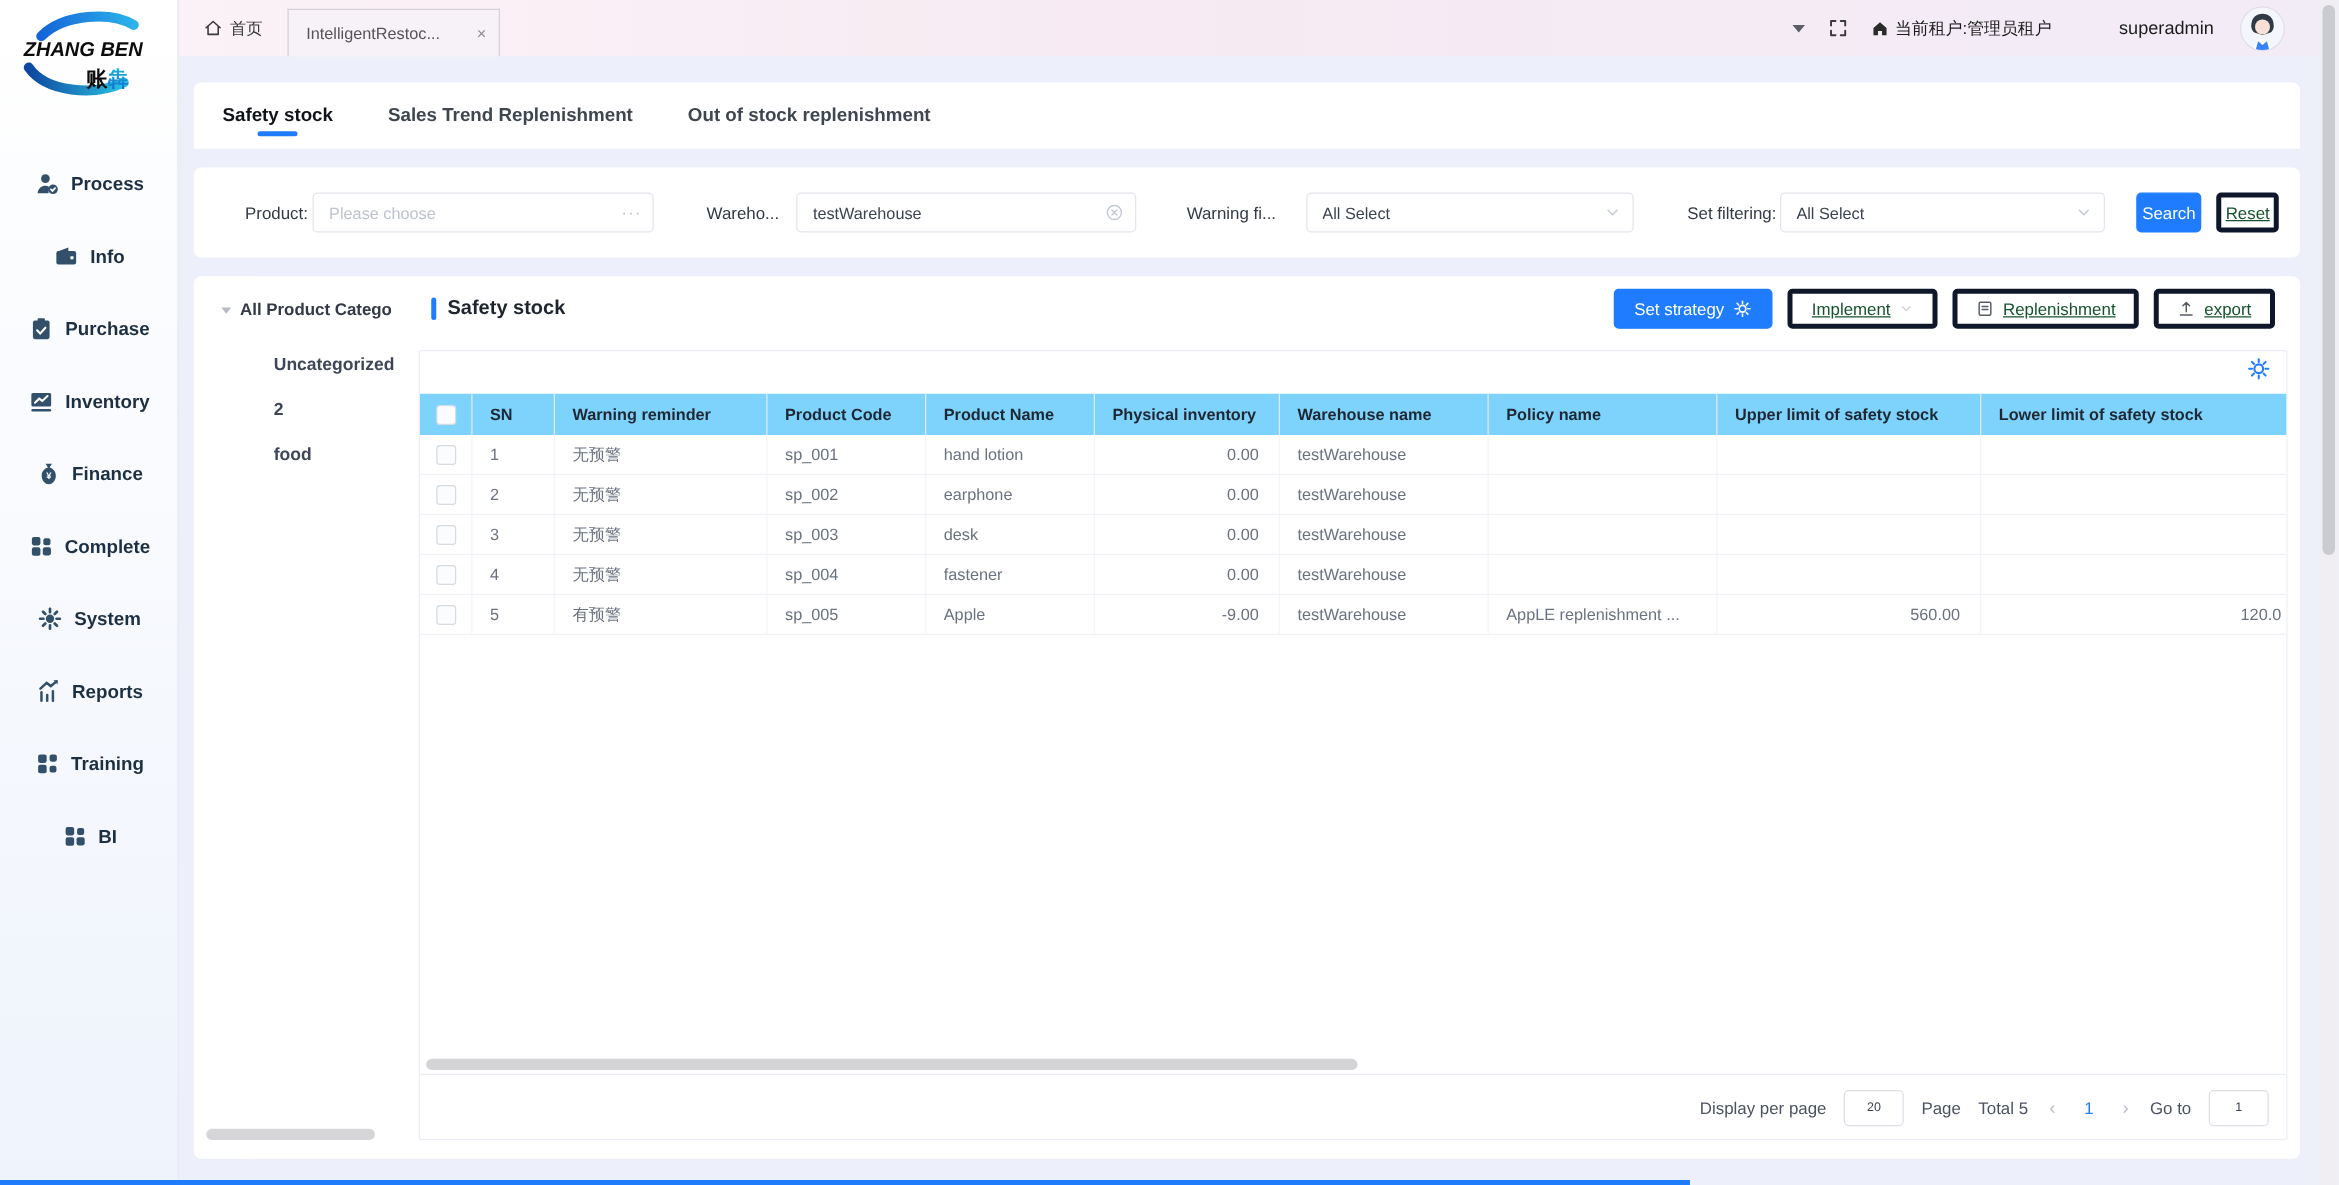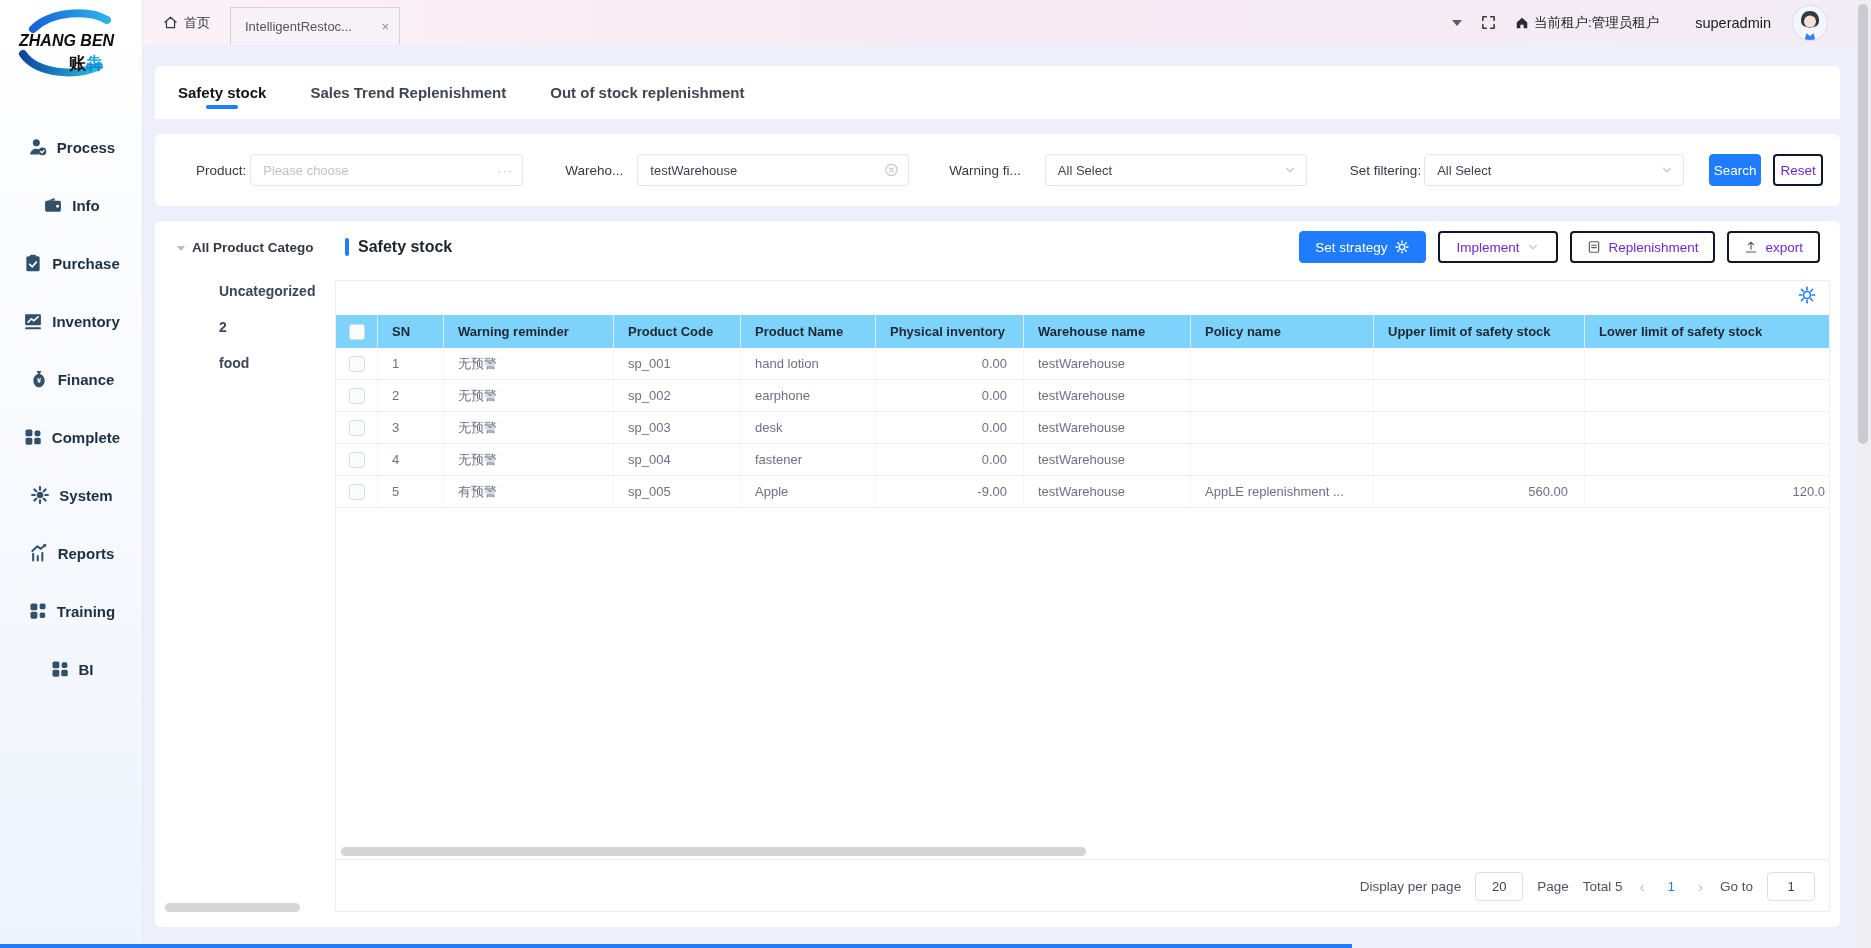--- a/index.html
+++ b/index.html
@@ -24,39 +24,39 @@
   
   .topbar { position:absolute; left:143px; top:0; width:1712px; height:45px;
     background:linear-gradient(90deg,#fbf2f7 0%,#f7eaf2 45%,#f2ecf7 100%); display:flex; align-items:stretch; }
   .tb-home { display:flex; align-items:center; gap:6px; padding:0 20px 0 20px; font-size:13px; color:#333; cursor:pointer; }
   .tb-tab { position:relative; margin-top:7px; width:170px; display:flex; align-items:center; gap:8px;
     border:1px solid #d8d1da; border-bottom:none; background:#f7f1f8; padding:0 10px 0 14px; font-size:13px; color:#555; cursor:pointer; }
   .tb-tab .x { margin-left:auto; color:#8a8a8a; font-size:13px; line-height:1; cursor:pointer; }
   .tb-right { margin-left:auto; display:flex; align-items:center; gap:18px; padding-right:28px; }
   .caret-down { width:0; height:0; border-left:5px solid transparent; border-right:5px solid transparent; border-top:6px solid #5c5c66; cursor:pointer; }
   .tenant { display:flex; align-items:center; gap:5px; font-size:13.5px; color:#1b1b1b; }
-  .tb-user { font-size:14.5px; color:#1b1b1b; margin-left:18px; }
+  .tb-user { font-size:14.5px; color:#1b1b1b; margin-left:36px; }
   .avatar { width:34px; height:34px; border-radius:50%; background:#eef4fb; overflow:hidden; margin-left:4px; cursor:pointer; box-shadow:0 0 0 1px #e3dce6; }
 
   
   .card { position:absolute; left:155px; width:1685px; background:#ffffff; border-radius:6px; }
   .tabs-card { top:66px; height:53px; border-radius:6px 6px 0 0; display:flex; align-items:center; padding-left:23px; gap:44px; }
   .tab { position:relative; font-size:15px; font-weight:700; color:#3f4650; cursor:pointer; padding:16px 0; }
   .tab.active { color:#101418; }
   .tab.active .underline { position:absolute; left:50%; transform:translateX(-50%); bottom:8px; width:32px; height:4px; border-radius:2px; background:var(--accent); }
 
   .filter-card { top:134px; height:72px; display:flex; align-items:center; }
   .f-label { font-size:13.5px; color:#333a45; white-space:nowrap; }
   .f-input { position:relative; height:32px; border:1px solid #e3e5ec; border-radius:4px; background:#fff; display:flex; align-items:center; }
   .f-input input { border:none; outline:none; width:100%; height:100%; padding:0 26px 0 12px; font-size:13px; color:#3c4350; background:transparent; }
   .f-input input::placeholder { color:#bdc2cc; }
   .suffix { position:absolute; right:9px; top:50%; transform:translateY(-50%); color:#b9bec8; font-size:13px; letter-spacing:1px; }
   .btn { height:32px; border-radius:4px; font-size:13.5px; display:flex; align-items:center; justify-content:center; cursor:pointer; }
   .btn-primary { background:var(--accent); color:#fff; border:1px solid var(--accent); }
-  .btn-plain { background:#fff; color:#6d28d9; border:2px solid #0f172a; }
+  .btn-plain { background:#fff; color:#14532d; border:4px solid #0f172a;text-decoration:underline; }
 
   .main-card { top:221px; height:706px; }
   .tree-panel { position:absolute; left:0; top:0; width:180px; height:100%; }
   .tree-root { position:absolute; left:22px; top:19px; display:flex; align-items:center; gap:7px; cursor:pointer; }
   .tree-caret { width:0; height:0; border-left:4.5px solid transparent; border-right:4.5px solid transparent; border-top:5.5px solid #b7bcc6; margin-top:1px; }
   .tree-root span { font-size:13.5px; font-weight:700; color:#333a45; white-space:nowrap; }
   .tree-items { position:absolute; left:64px; top:52px; }
   .tree-item { height:36px; display:flex; align-items:center; font-size:14px; font-weight:600; color:#3d4757; cursor:pointer; white-space:nowrap; }
   .tree-hscroll { position:absolute; left:10px; top:682px; width:135px; height:9px; border-radius:5px; background:#d6d6d8; cursor:pointer; }
 
@@ -76,21 +76,21 @@
   .trow { height:32px; display:flex; border-bottom:1px solid #f0f1f5; background:#fff; }
   .tcell { display:flex; align-items:center; padding:0 8px 0 14px; font-size:13px; color:#6a7280; border-right:1px solid #f4f5f8; white-space:nowrap; overflow:hidden; }
   .tcell.last { border-right:none; }
   .r { justify-content:flex-end; padding-right:16px; }
   .ckbox { width:16px; height:16px; border:1px solid #d6dbe4; border-radius:3px; background:#fbfcfd; cursor:pointer; }
   .ccell { flex:0 0 42px; display:flex; align-items:center; justify-content:center; border-right:1px solid #f4f5f8; }
   .thead .ccell { border-right:1px solid #e3e8f3; }
   .body-hscroll { position:absolute; left:5px; top:566px; width:745px; height:9px; border-radius:5px; background:#d4d4d6; cursor:pointer; }
   .pag-sep { position:absolute; left:0; right:0; top:578px; border-top:1px solid #ebeef5; }
   .pagination { position:absolute; right:14px; top:579px; height:52px; display:flex; align-items:center; gap:14px; font-size:13.5px; color:#4c5360; }
-  .pg-input { width:48px; height:29px; border:1px solid #dcdfe6; border-radius:4px; text-align:center; font-size:13px; color:#3c4350; outline:none; }
+  .pg-input { width:48px; height:29px; border:1px solid #dcdfe6; border-radius:4px; text-align:center; font-size:10px; color:#3c4350; outline:none; }
   .chev { font-size:15px; color:#b9bdc6; cursor:pointer; padding:0 3px; }
   .pg-current { color:var(--accent); cursor:pointer; padding:0 6px; }
 
   
   .win-scroll { position:absolute; right:0; top:0; width:16px; height:948px; background:#f1eef3; z-index:9; }
   .win-thumb { position:absolute; left:3px; top:4px; width:10px; height:440px; border-radius:5px; background:#c9cbd0; cursor:pointer; }
   .bottom-blue { position:absolute; left:0; bottom:0; width:1352px; height:4px; background:var(--accent); z-index:10; }
 </style>
 </head>
 <body>

